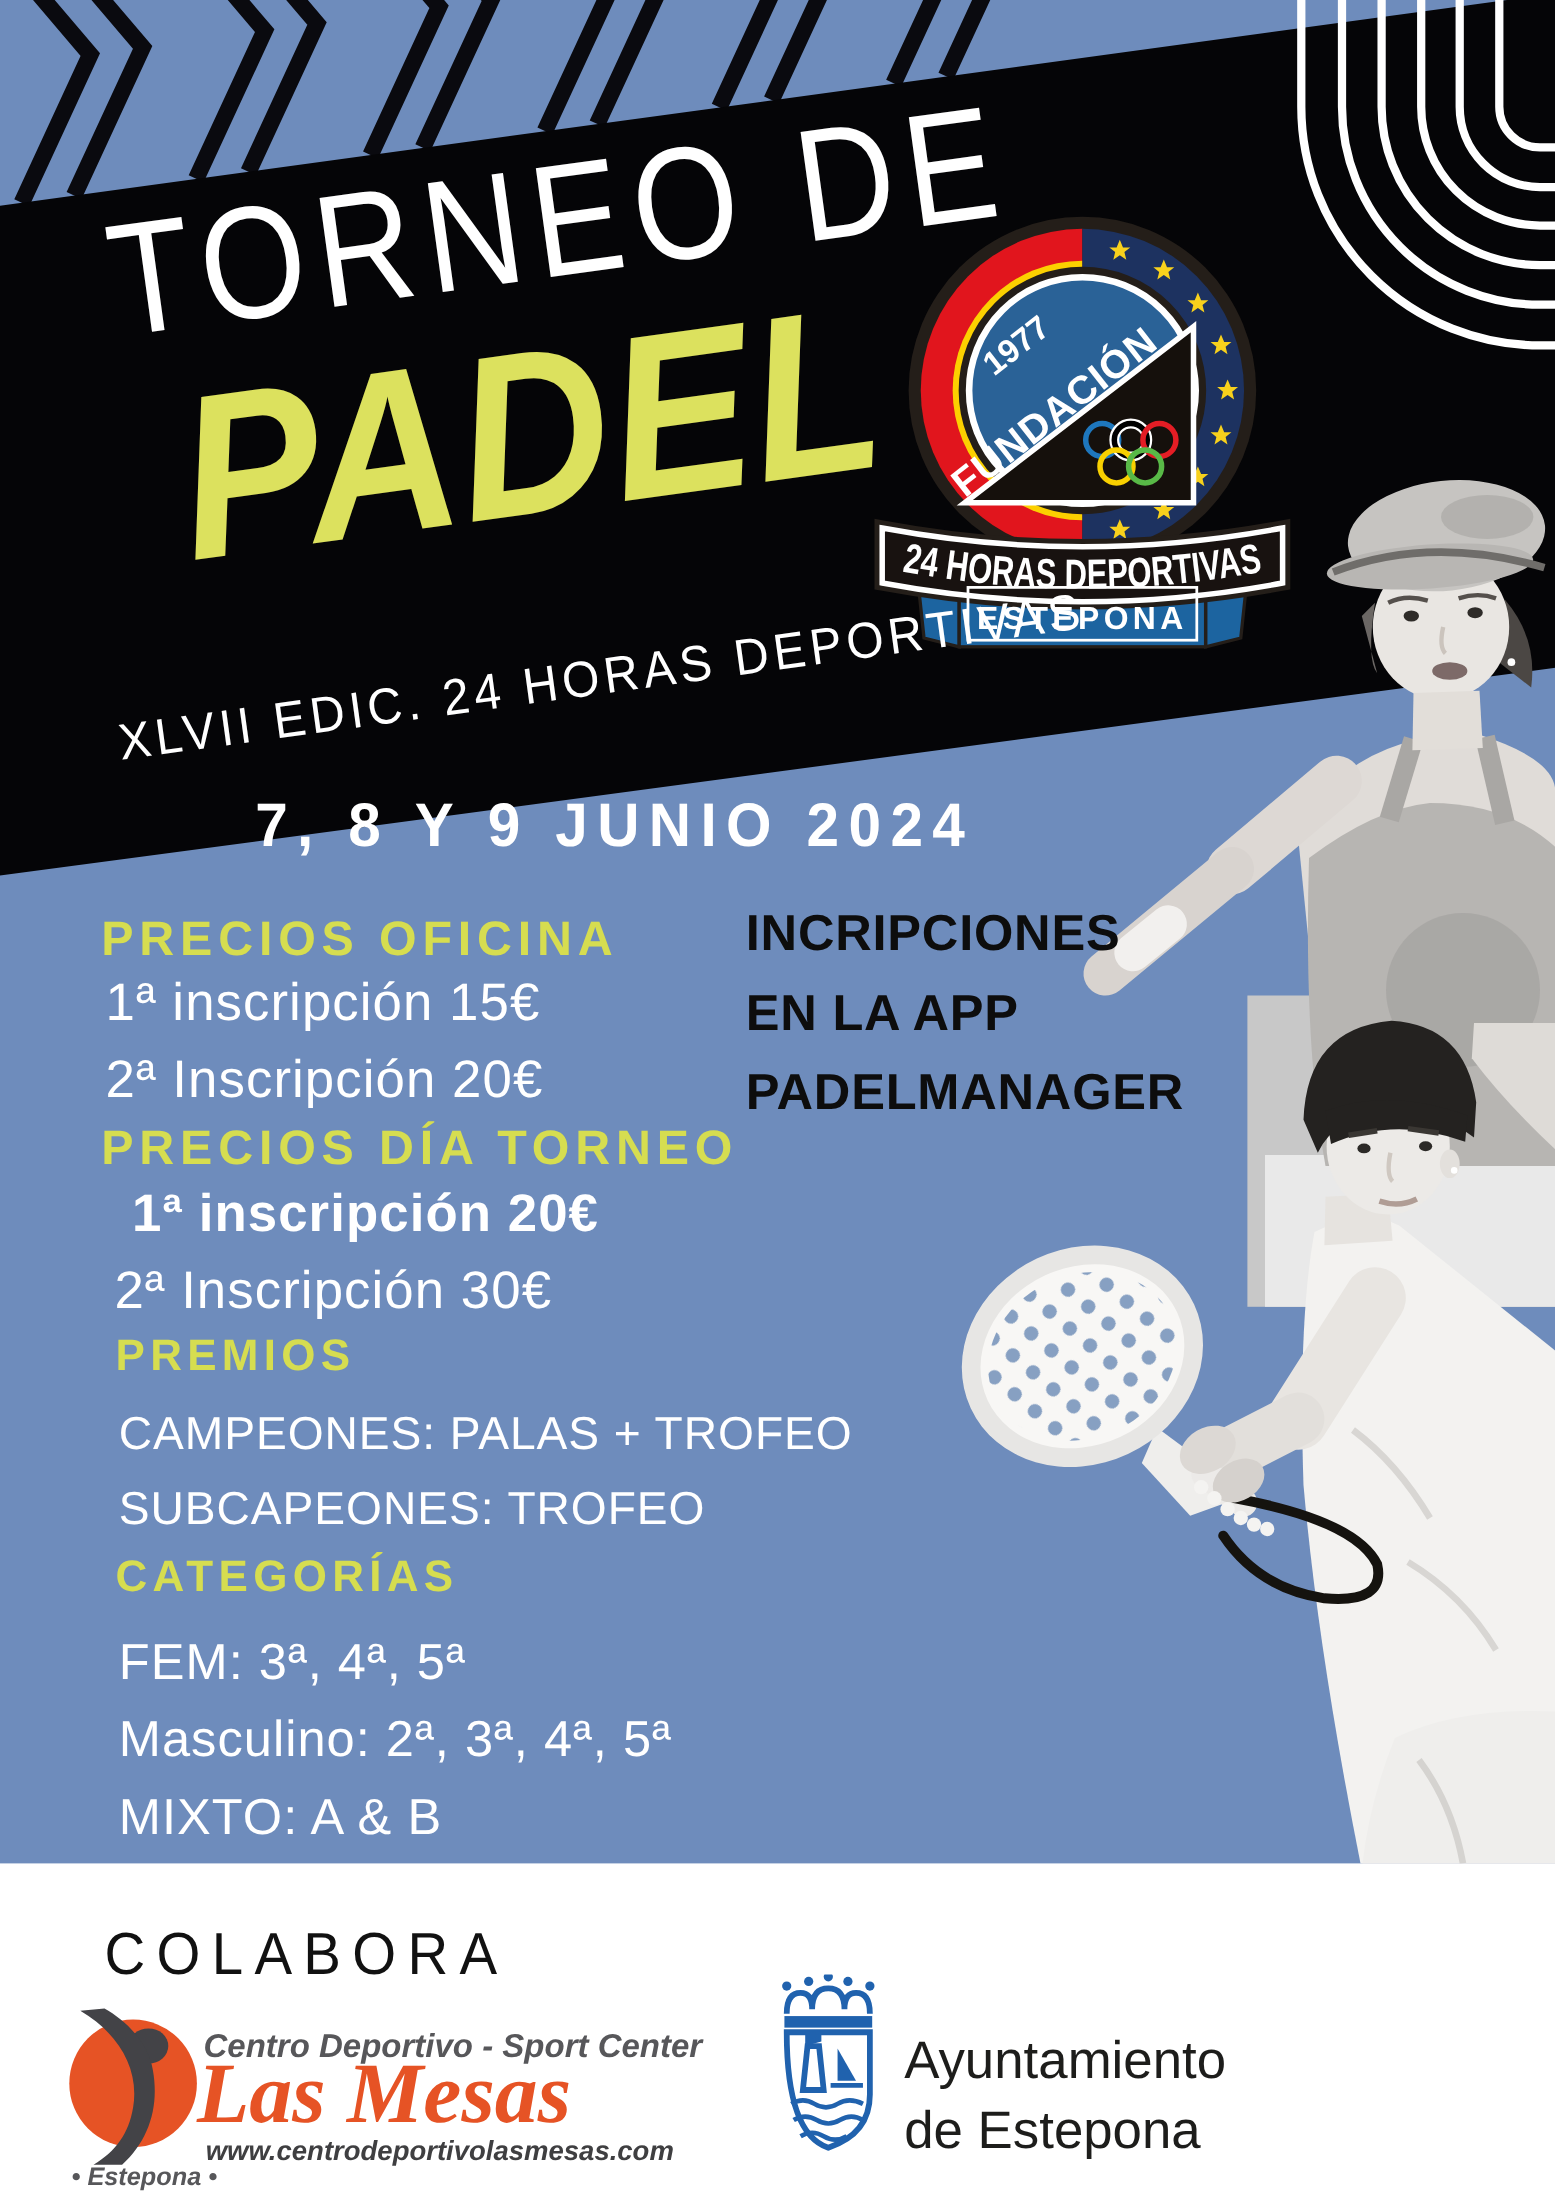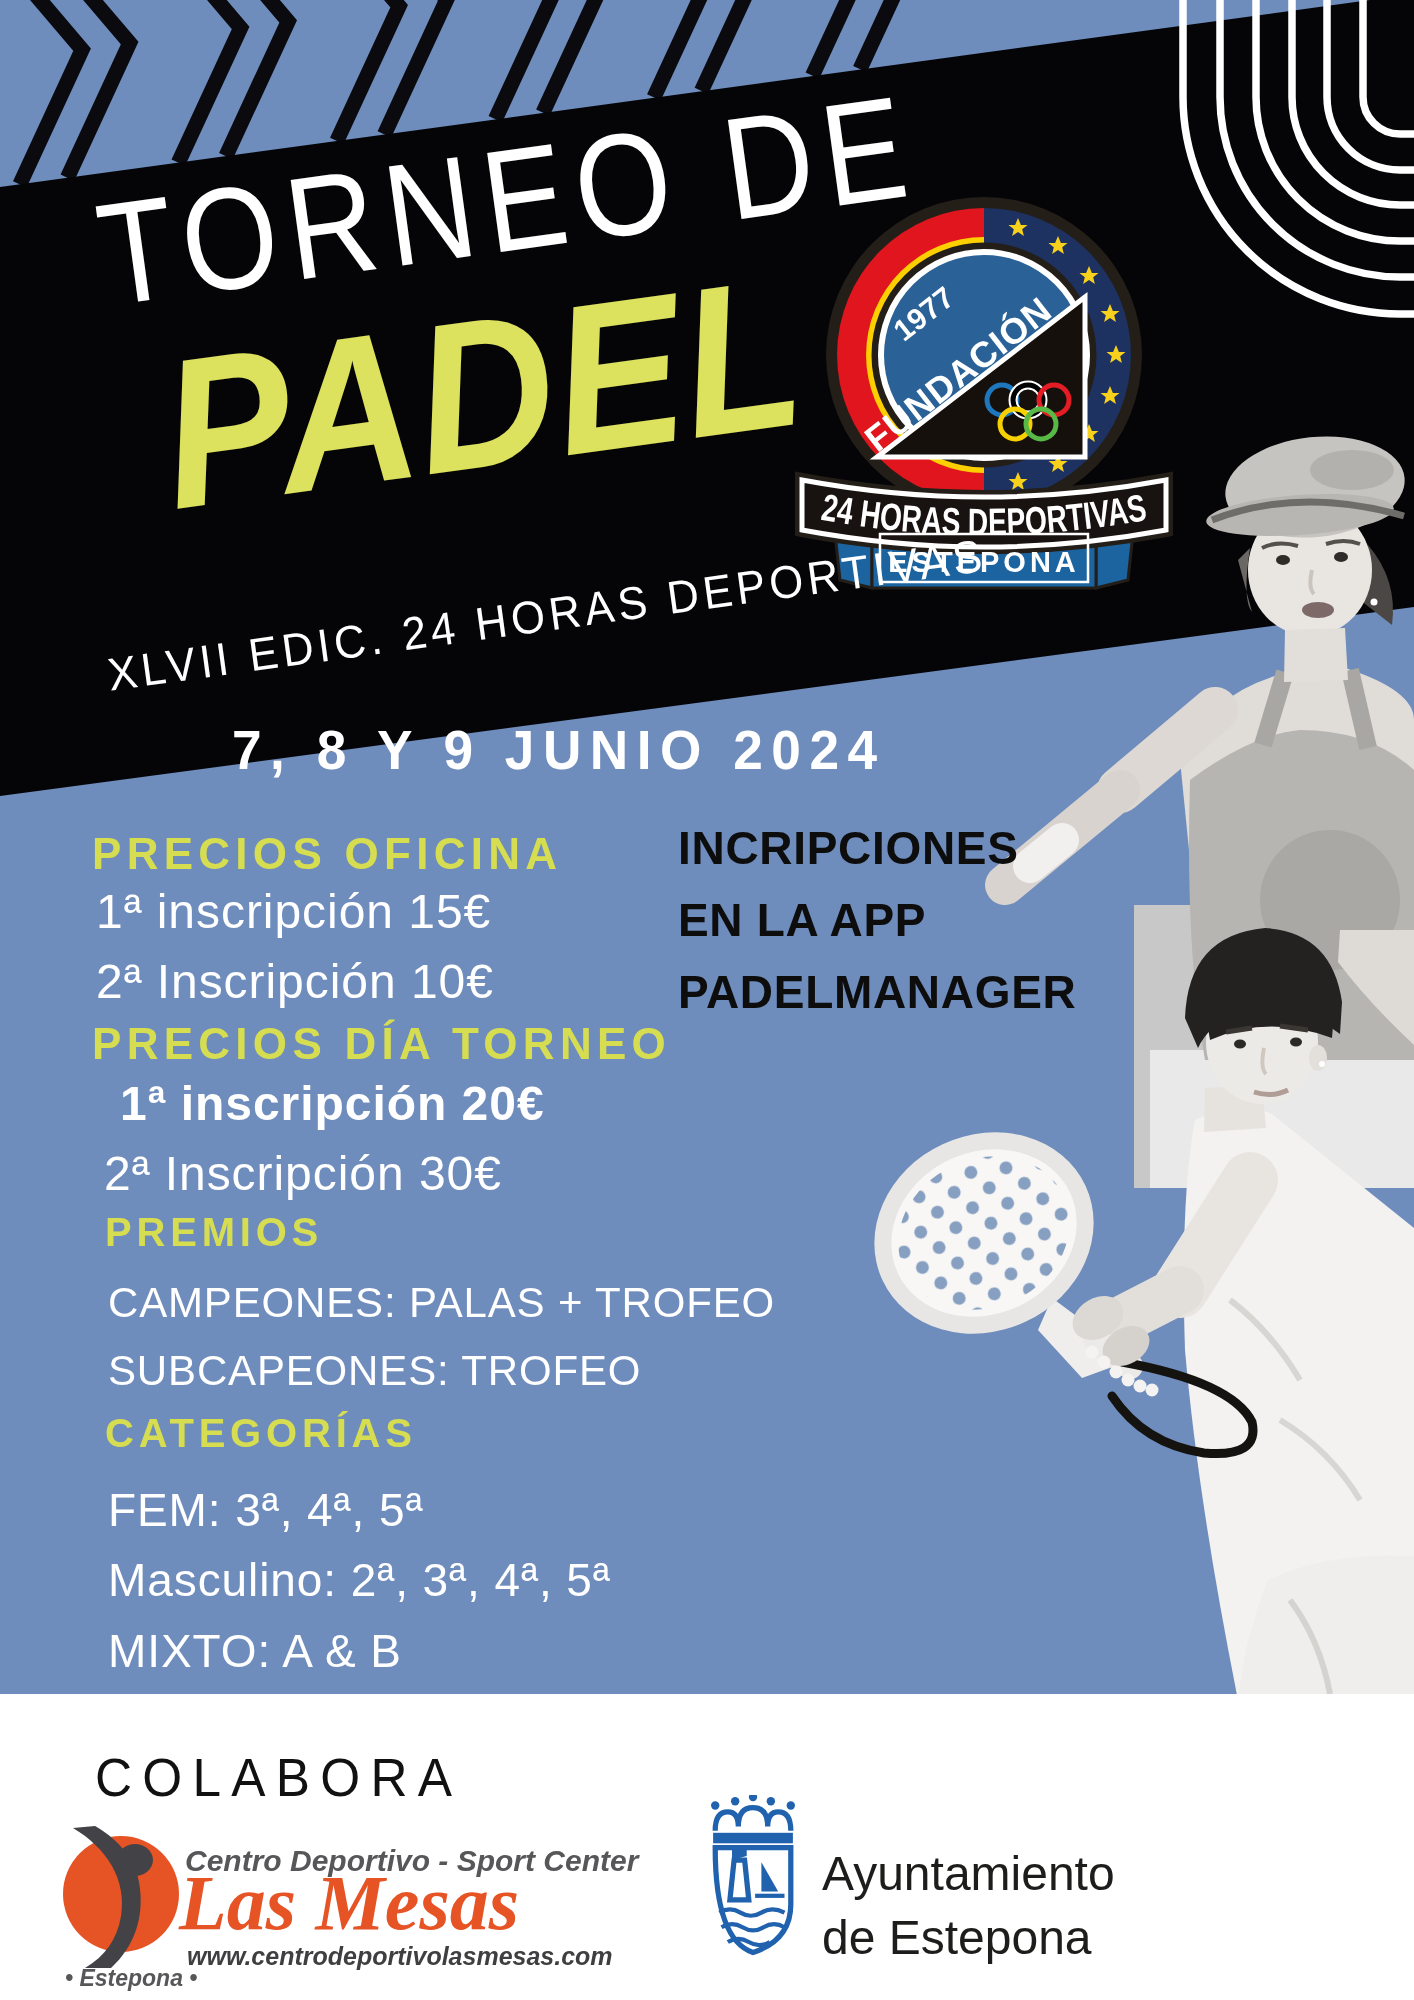--- a/index.html
+++ b/index.html
@@ -209,21 +209,21 @@
   <div class="abs rot title-main" style="left:90px;top:185px;">TORNEO DE</div>
 
   <div class="abs rot title-padel" style="left:150px;top:332px;">PADEL</div>
 
   <div class="abs rot edition" style="left:105px;top:652px;">XLVII EDIC.  24 HORAS DEPORTIVAS</div>
 
   <div class="abs dateline" style="left:232px;top:722px;">7, 8 Y 9 JUNIO 2024</div>
 
   <div class="abs yhead" style="left:92px;top:832px;">PRECIOS OFICINA</div>
   <div class="abs wline" style="left:96px;top:888px;">1ª inscripción 15€</div>
-  <div class="abs wline" style="left:96px;top:958px;">2ª Inscripción 10€</div>
+  <div class="abs wline" style="left:96px;top:958px;">2ª Inscripción 20€</div>
 
   <div class="abs yhead" style="left:92px;top:1022px;">PRECIOS DÍA TORNEO</div>
   <div class="abs wline" style="left:120px;top:1080px;font-weight:bold;">1ª inscripción 20€</div>
   <div class="abs wline" style="left:104px;top:1150px;">2ª Inscripción 30€</div>
 
   <div class="abs yhead small" style="left:105px;top:1212px;">PREMIOS</div>
   <div class="abs wline caps" style="left:108px;top:1282px;">CAMPEONES: PALAS + TROFEO</div>
   <div class="abs wline caps" style="left:108px;top:1350px;">SUBCAPEONES: TROFEO</div>
 
   <div class="abs yhead small" style="left:105px;top:1413px;">CATEGORÍAS</div>

